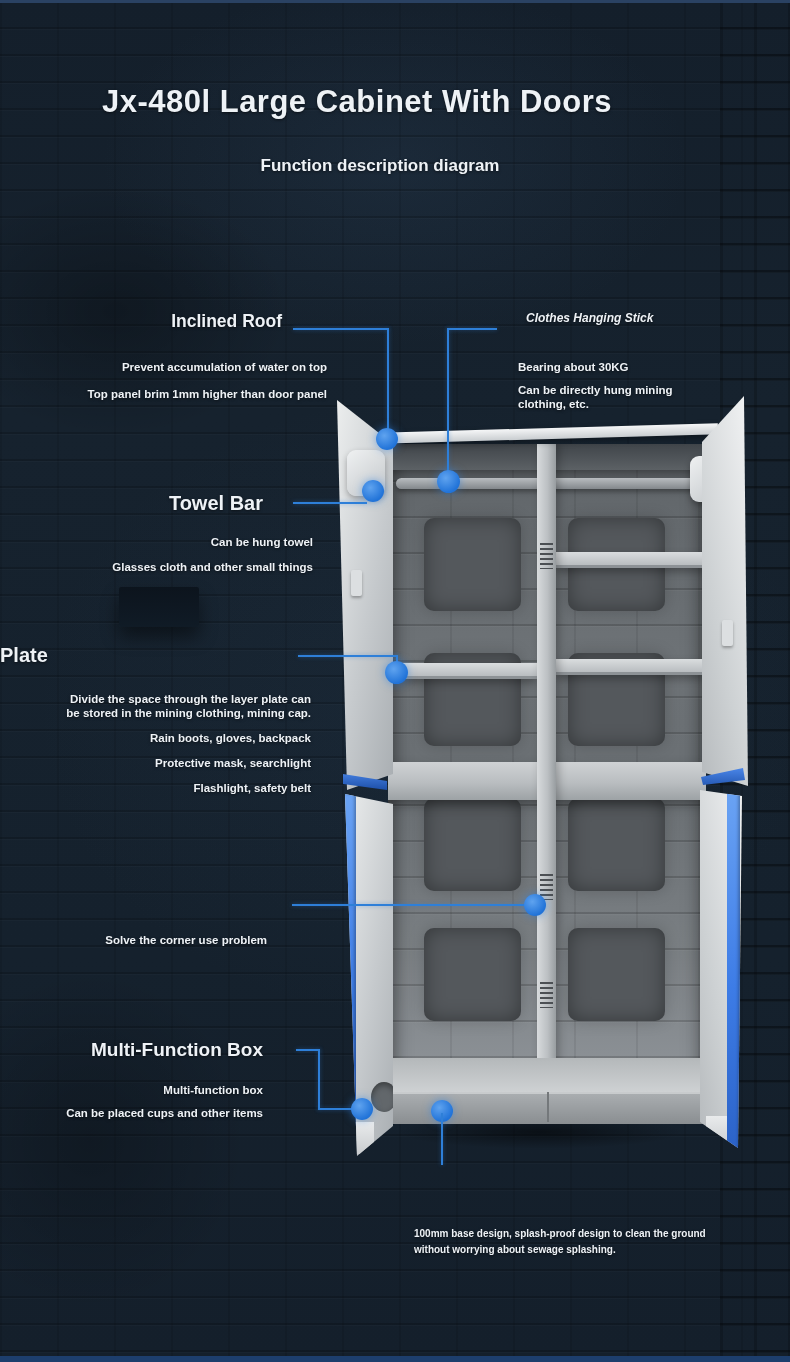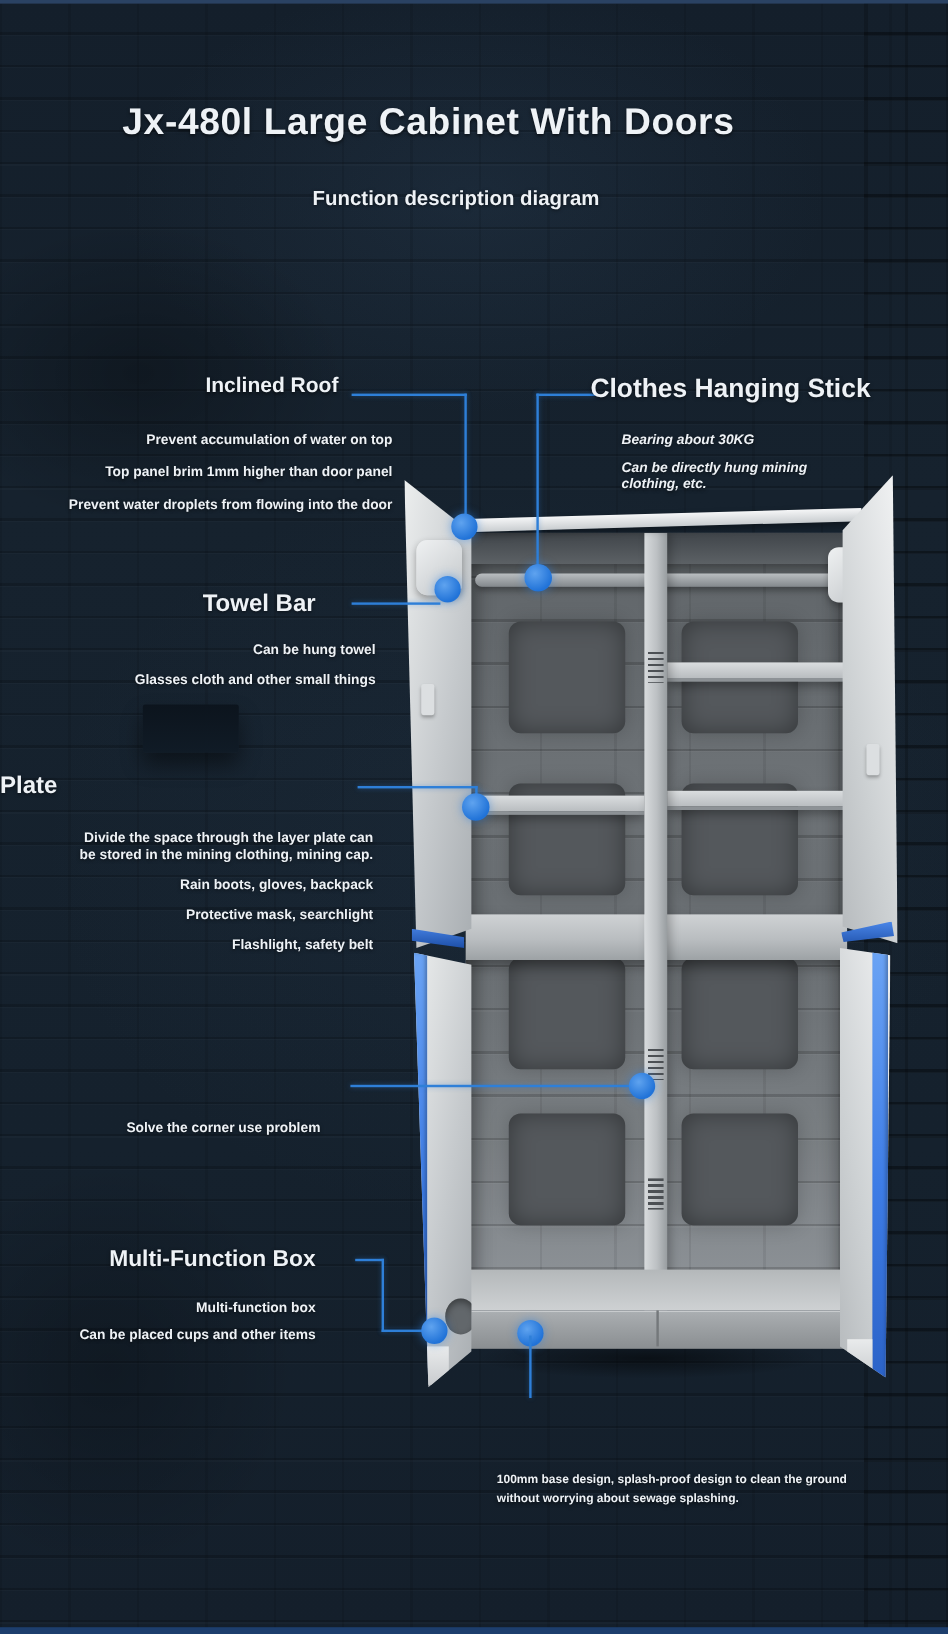--- a/index.html
+++ b/index.html
@@ -40,23 +40,23 @@
   .title{left:0;top:84px;width:714px;text-align:center;font-size:31px;letter-spacing:.5px;}
   .subtitle{left:0;top:156px;width:760px;text-align:center;font-size:17px;}
   .h{font-size:18px;}
   .b{font-size:11.5px;line-height:14px;}
   .b .ln{margin-bottom:12px;}
 
   .h-inclined{left:0;top:311px;width:282px;text-align:right;font-size:17.5px;}
   .b-inclined{left:7px;top:360px;width:320px;text-align:right;}
   .b-inclined .ln{margin-bottom:13px;}
 
-  .h-clothes{left:492px;top:311px;width:240px;font-size:22px;}
+  .h-clothes{left:526px;top:311px;width:240px;font-size:12px;font-style:italic;}
   .b-clothes{left:518px;top:360px;width:166px;}
-  .b-clothes .ln{margin-bottom:9px;font-style:italic;}
+  .b-clothes .ln{margin-bottom:9px;}
 
   .h-towel{left:0;top:492px;width:263px;text-align:right;font-size:20px;}
   .b-towel{left:98px;top:535px;width:215px;text-align:right;}
   .b-towel .ln{margin-bottom:11px;}
 
   .h-plate{left:0;top:644px;width:263px;text-align:left;font-size:20px;}
   .b-plate{left:55px;top:692px;width:256px;text-align:right;}
   .b-plate .ln{margin-bottom:11px;}
 
   .h-oppo{left:0;top:892px;width:267px;text-align:right;font-size:19px;}
@@ -223,21 +223,20 @@
   <div class="cl" style="left:318px;top:1108px;width:38px;height:2px;"></div>
   <div class="dot" style="left:351px;top:1098px;width:22px;height:22px;"></div>
 
   <div class="dot" style="left:431px;top:1100px;width:22px;height:22px;"></div>
   <div class="cl" style="left:441px;top:1113px;width:2px;height:52px;"></div>
 
   <div class="txt h h-inclined">Inclined Roof</div>
   <div class="txt b b-inclined">
     <div class="ln">Prevent accumulation of water on top</div>
     <div class="ln">Top panel brim 1mm higher than door panel</div>
-    <div class="ln">Prevent water droplets from flowing into the door</div>
   </div>
 
   <div class="txt h h-clothes">Clothes Hanging Stick</div>
   <div class="txt b b-clothes">
     <div class="ln">Bearing about 30KG</div>
     <div class="ln">Can be directly hung mining clothing, etc.</div>
   </div>
 
   <div class="txt h h-towel">Towel Bar</div>
   <div class="txt b b-towel">

